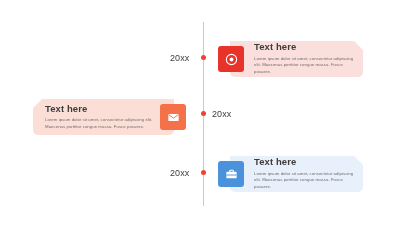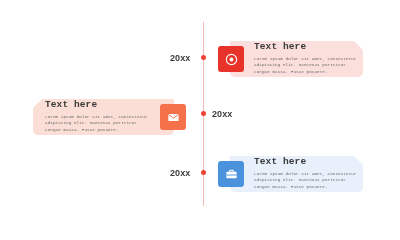--- a/index.html
+++ b/index.html
@@ -41,36 +41,35 @@
     margin-top: -2px;
   }
   .dot-1 { top: 57px; }
   .dot-2 { top: 113px; }
   .dot-3 { top: 172px; }
 
   
   .year-label {
     position: absolute;
     font-size: 9px;
-    font-weight: bold;
+    font-weight: normal;
     color: #3c3c3b;
     letter-spacing: 0.1px;
     line-height: 1;
   }
   .year-1 { left: 170px; top: 54px; }
   .year-2 { left: 212px; top: 110px; }
   .year-3 { left: 170px; top: 169px; }
 
   
   .card {
     position: absolute;
     display: flex;
     align-items: center;
     box-sizing: border-box;
-    font-family: Liberation Mono, monospace;
   }
 
   .card-body {
     position: absolute;
     top: 0;
     height: 100%;
     box-sizing: border-box;
     display: flex;
     flex-direction: column;
     justify-content: center;

